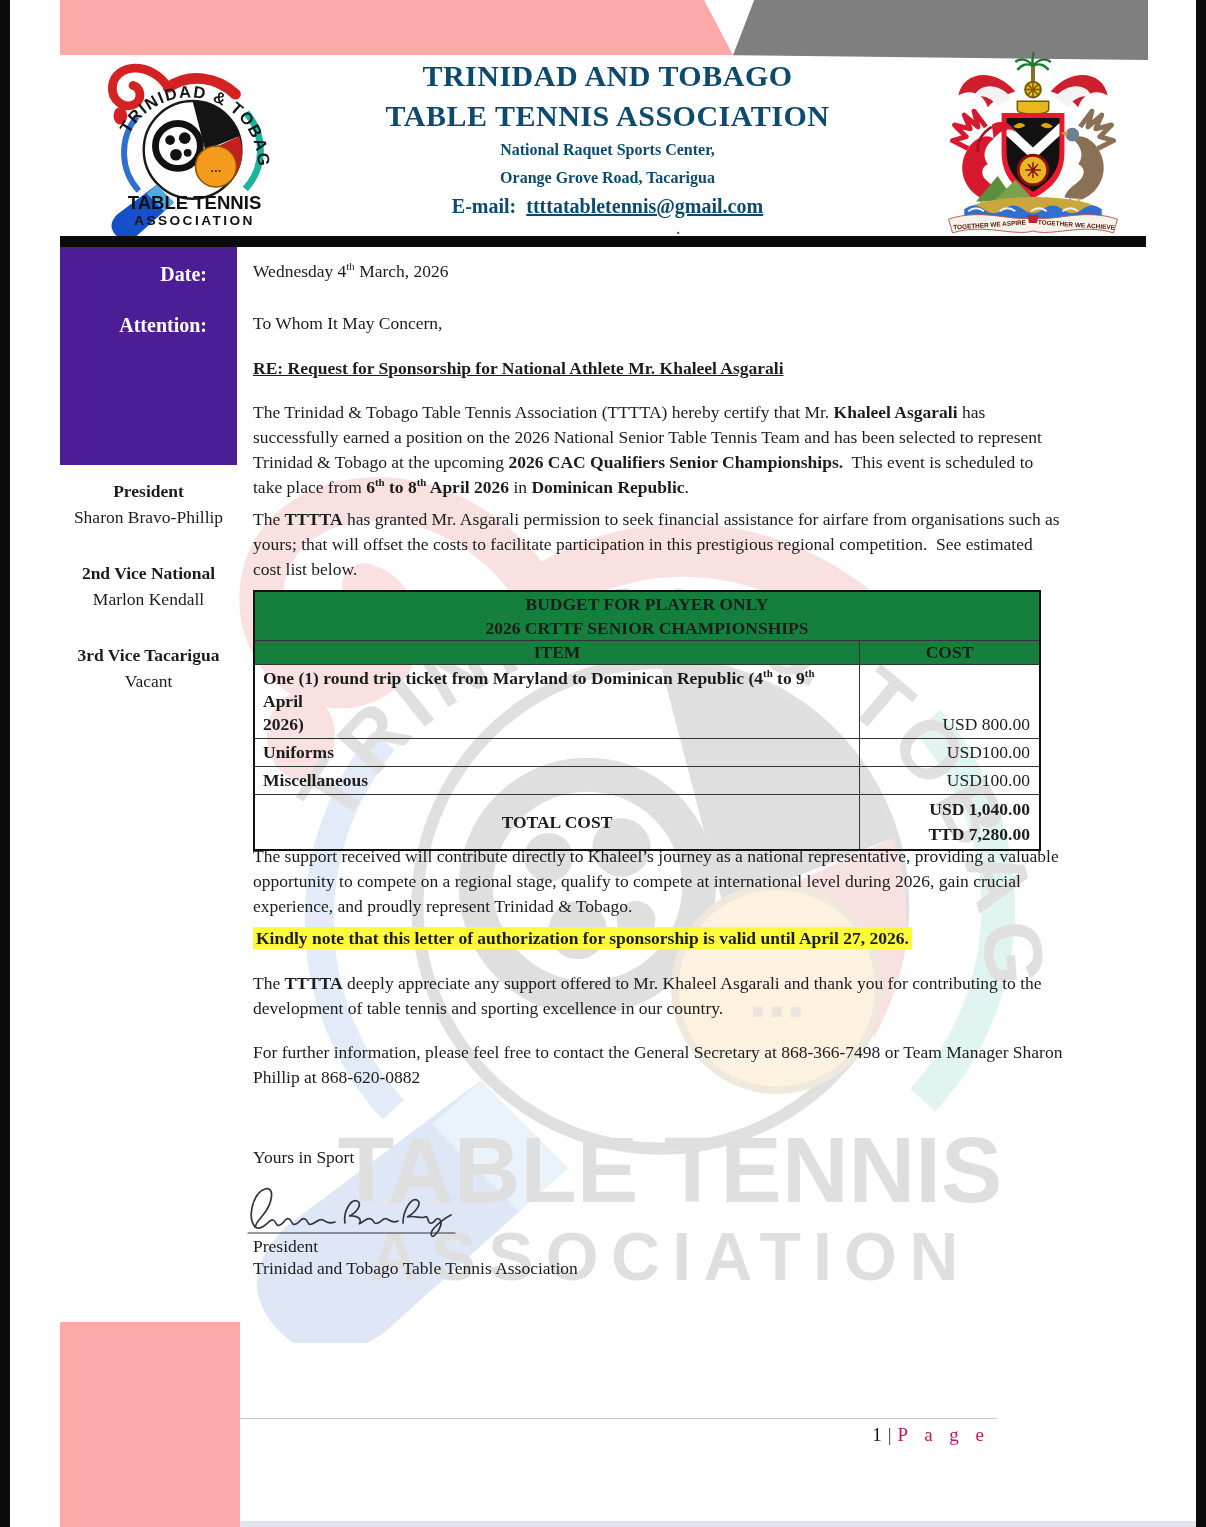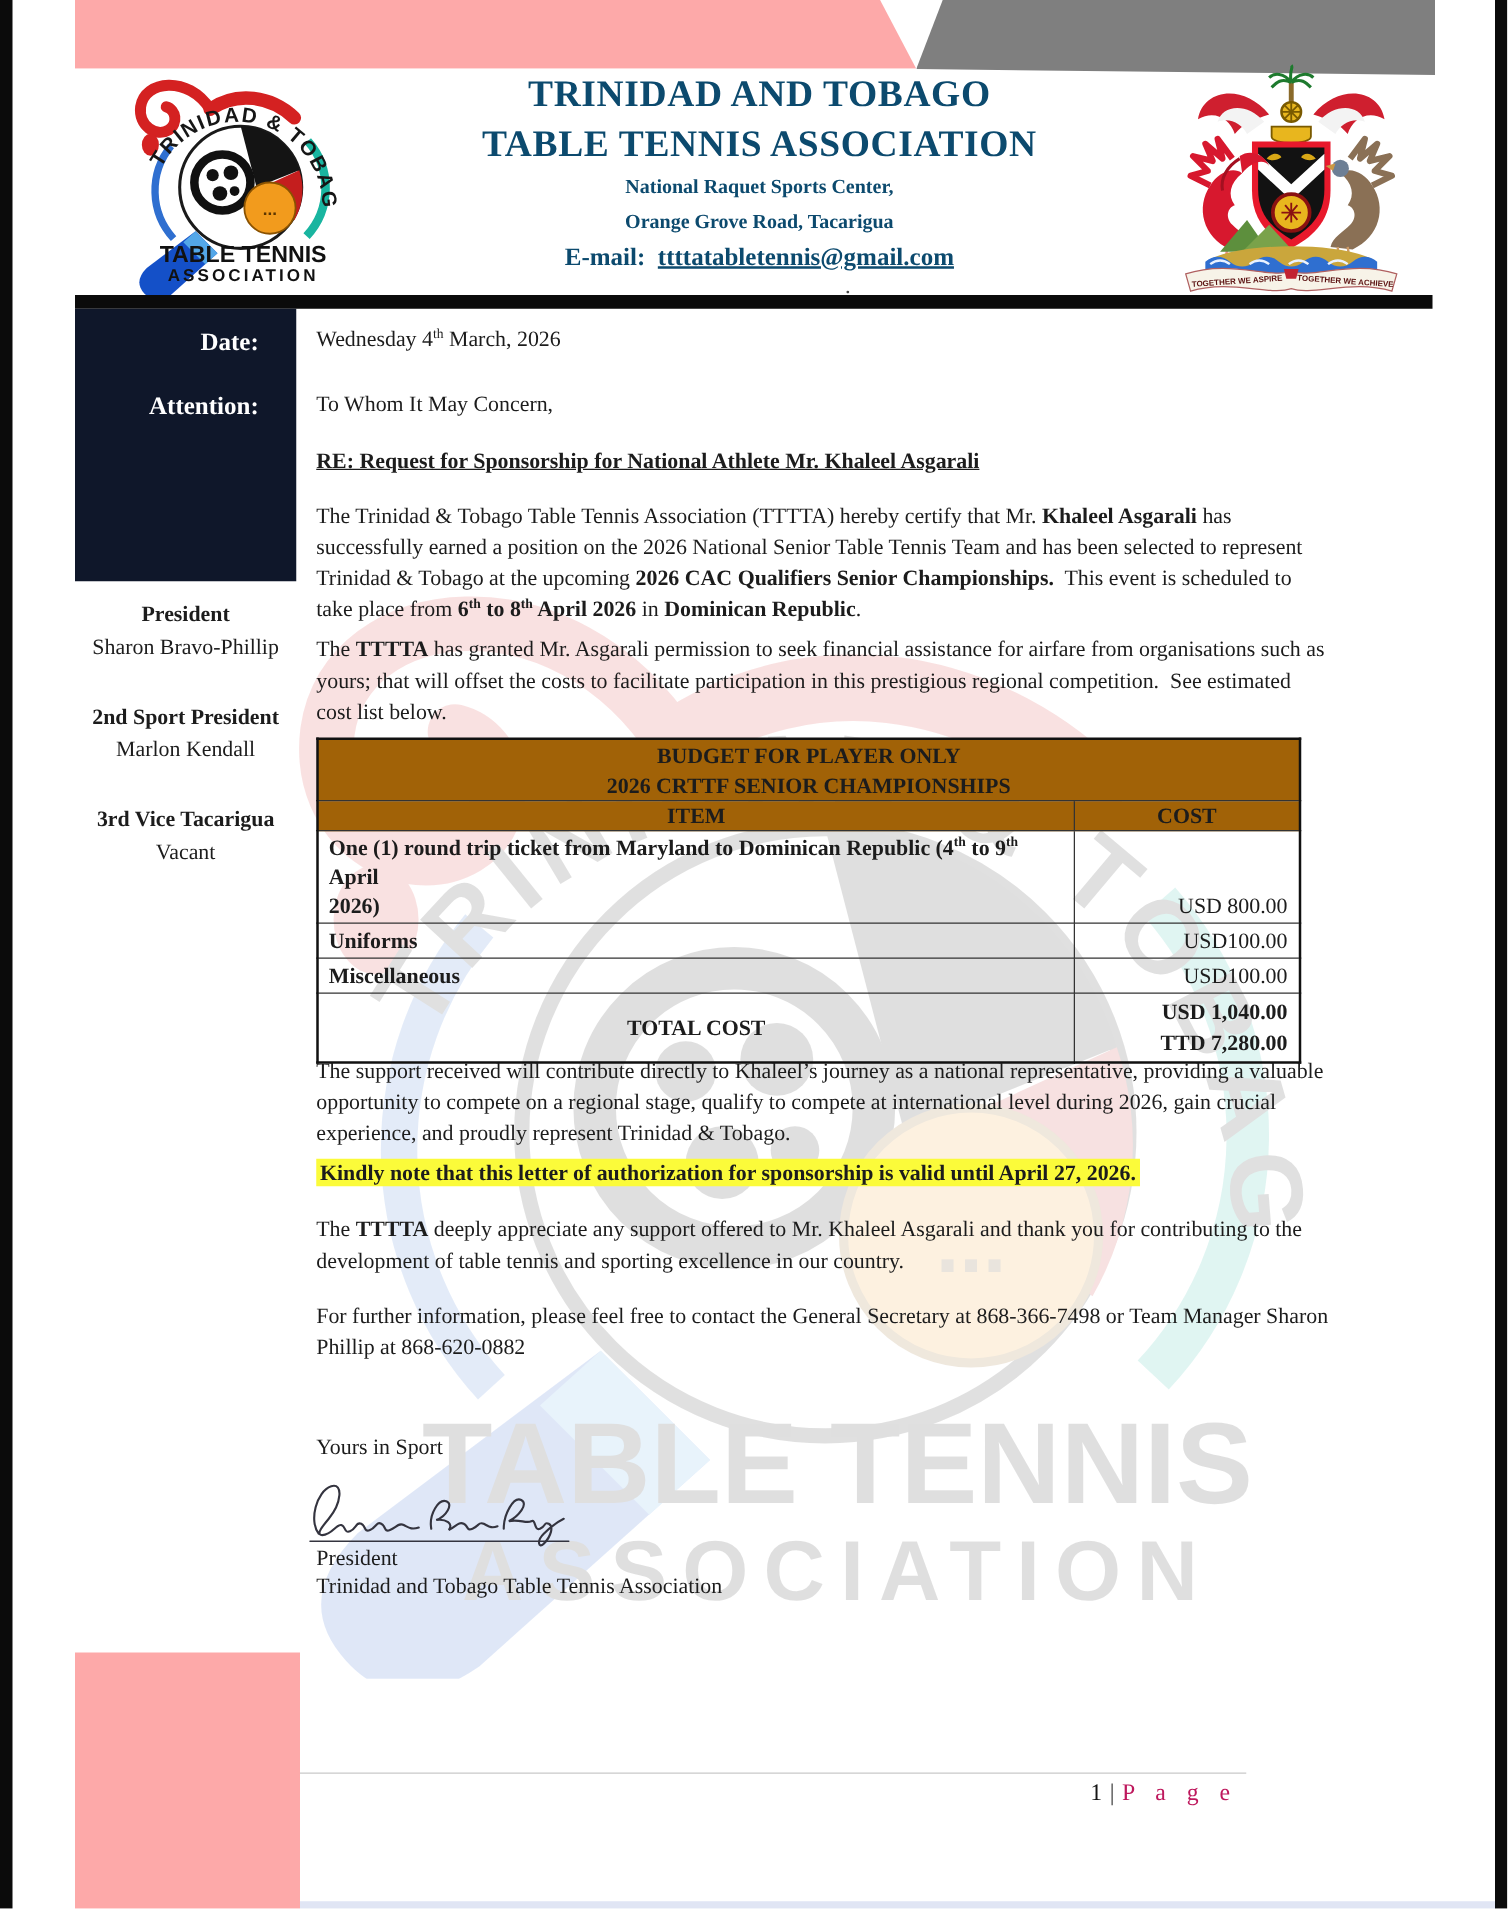--- a/index.html
+++ b/index.html
@@ -18,41 +18,41 @@
   .logo-svg{left:92px;top:52px;}
   .coa-svg{left:925px;top:50px;}
   .head-center{left:315px;top:56px;width:585px;text-align:center;color:#0c4a6e;font-weight:bold;}
   .org{font-size:30px;line-height:40px;letter-spacing:.5px;}
   .addr{font-size:16px;line-height:28px;}
   .email-row{font-size:20px;line-height:28px;}
   .email{text-decoration:underline;}
   .stray-dot{left:676px;top:218px;font-size:18px;color:#444;}
   .blackbar{left:60px;top:236px;width:1086px;height:11px;background:#0b0b0b;}
   
-  .metabox{left:60px;top:247px;width:177px;height:218px;background:#0f172a;color:#fff;
+  .metabox{left:60px;top:247px;width:177px;height:218px;background:#4c1d95;color:#fff;
            font-weight:bold;font-size:20px;text-align:right;box-sizing:border-box;
            padding:16px 30px 0 0;}
   .metabox .lbl2{margin-top:28px;}
   
   .officers{left:45px;top:478px;width:207px;text-align:center;font-size:17.5px;line-height:26px;}
   .officer{margin-bottom:30px;}
   .officer .t{font-weight:bold;}
   
   .blk{left:253px;width:880px;font-size:17.5px;line-height:25px;}
   .b-date{top:259px}.b-salut{top:311px}.b-subj{top:356px}.b-p1{top:400px}.b-p2{top:507px}
   .b-p3{top:844px}.b-hl{top:926px}.b-p4{top:971px}.b-p5{top:1040px}.b-close{top:1145px}
   .b-sigt{top:1234px}.b-sigo{top:1256px}
   .b{font-weight:bold;} .u{text-decoration:underline;}
   sup{font-size:62%;line-height:0;}
   .hl{background:#fbfb3a;padding:1px 3px;}
   
   .btable{position:absolute;left:253px;top:590px;width:788px;border-collapse:collapse;
           font-size:17.5px;border:2px solid #111;}
   .btable td,.btable th{border:1px solid #333;}
-  .thead-bg{background:#a16207;font-weight:bold;text-align:center;}
+  .thead-bg{background:#15803d;font-weight:bold;text-align:center;}
   .t-title{line-height:24px;padding:0 4px;}
   .t-head{line-height:23px;padding:0 4px;}
   .col-item{width:596px;}
   .cell-item{padding:2px 8px;line-height:23px;text-align:left;font-weight:bold;}
   .cell-cost{text-align:right;padding:2px 9px;line-height:23px;}
   .vbottom{vertical-align:bottom;}
   .total-label{text-align:center;font-weight:bold;padding:2px 8px;}
   .total-cost{font-weight:bold;line-height:25px;}
   
   .b-sig{left:245px;top:1183px;}
@@ -169,21 +169,21 @@
     <div>Date:</div>
     <div class="lbl2">Attention:</div>
   </div>
 
   <div class="abs officers layer">
     <div class="officer">
       <div class="t">President</div>
       <div>Sharon Bravo-Phillip</div>
     </div>
     <div class="officer">
-      <div class="t">2nd Sport President</div>
+      <div class="t">2nd Vice National</div>
       <div>Marlon Kendall</div>
     </div>
     <div class="officer">
       <div class="t">3rd Vice Tacarigua</div>
       <div>Vacant</div>
     </div>
   </div>
 
   <div class="abs blk b-date layer"><span>Wednesday 4</span><sup>th</sup><span> March, 2026</span></div>
   <div class="abs blk b-salut layer">To Whom It May Concern,</div>

